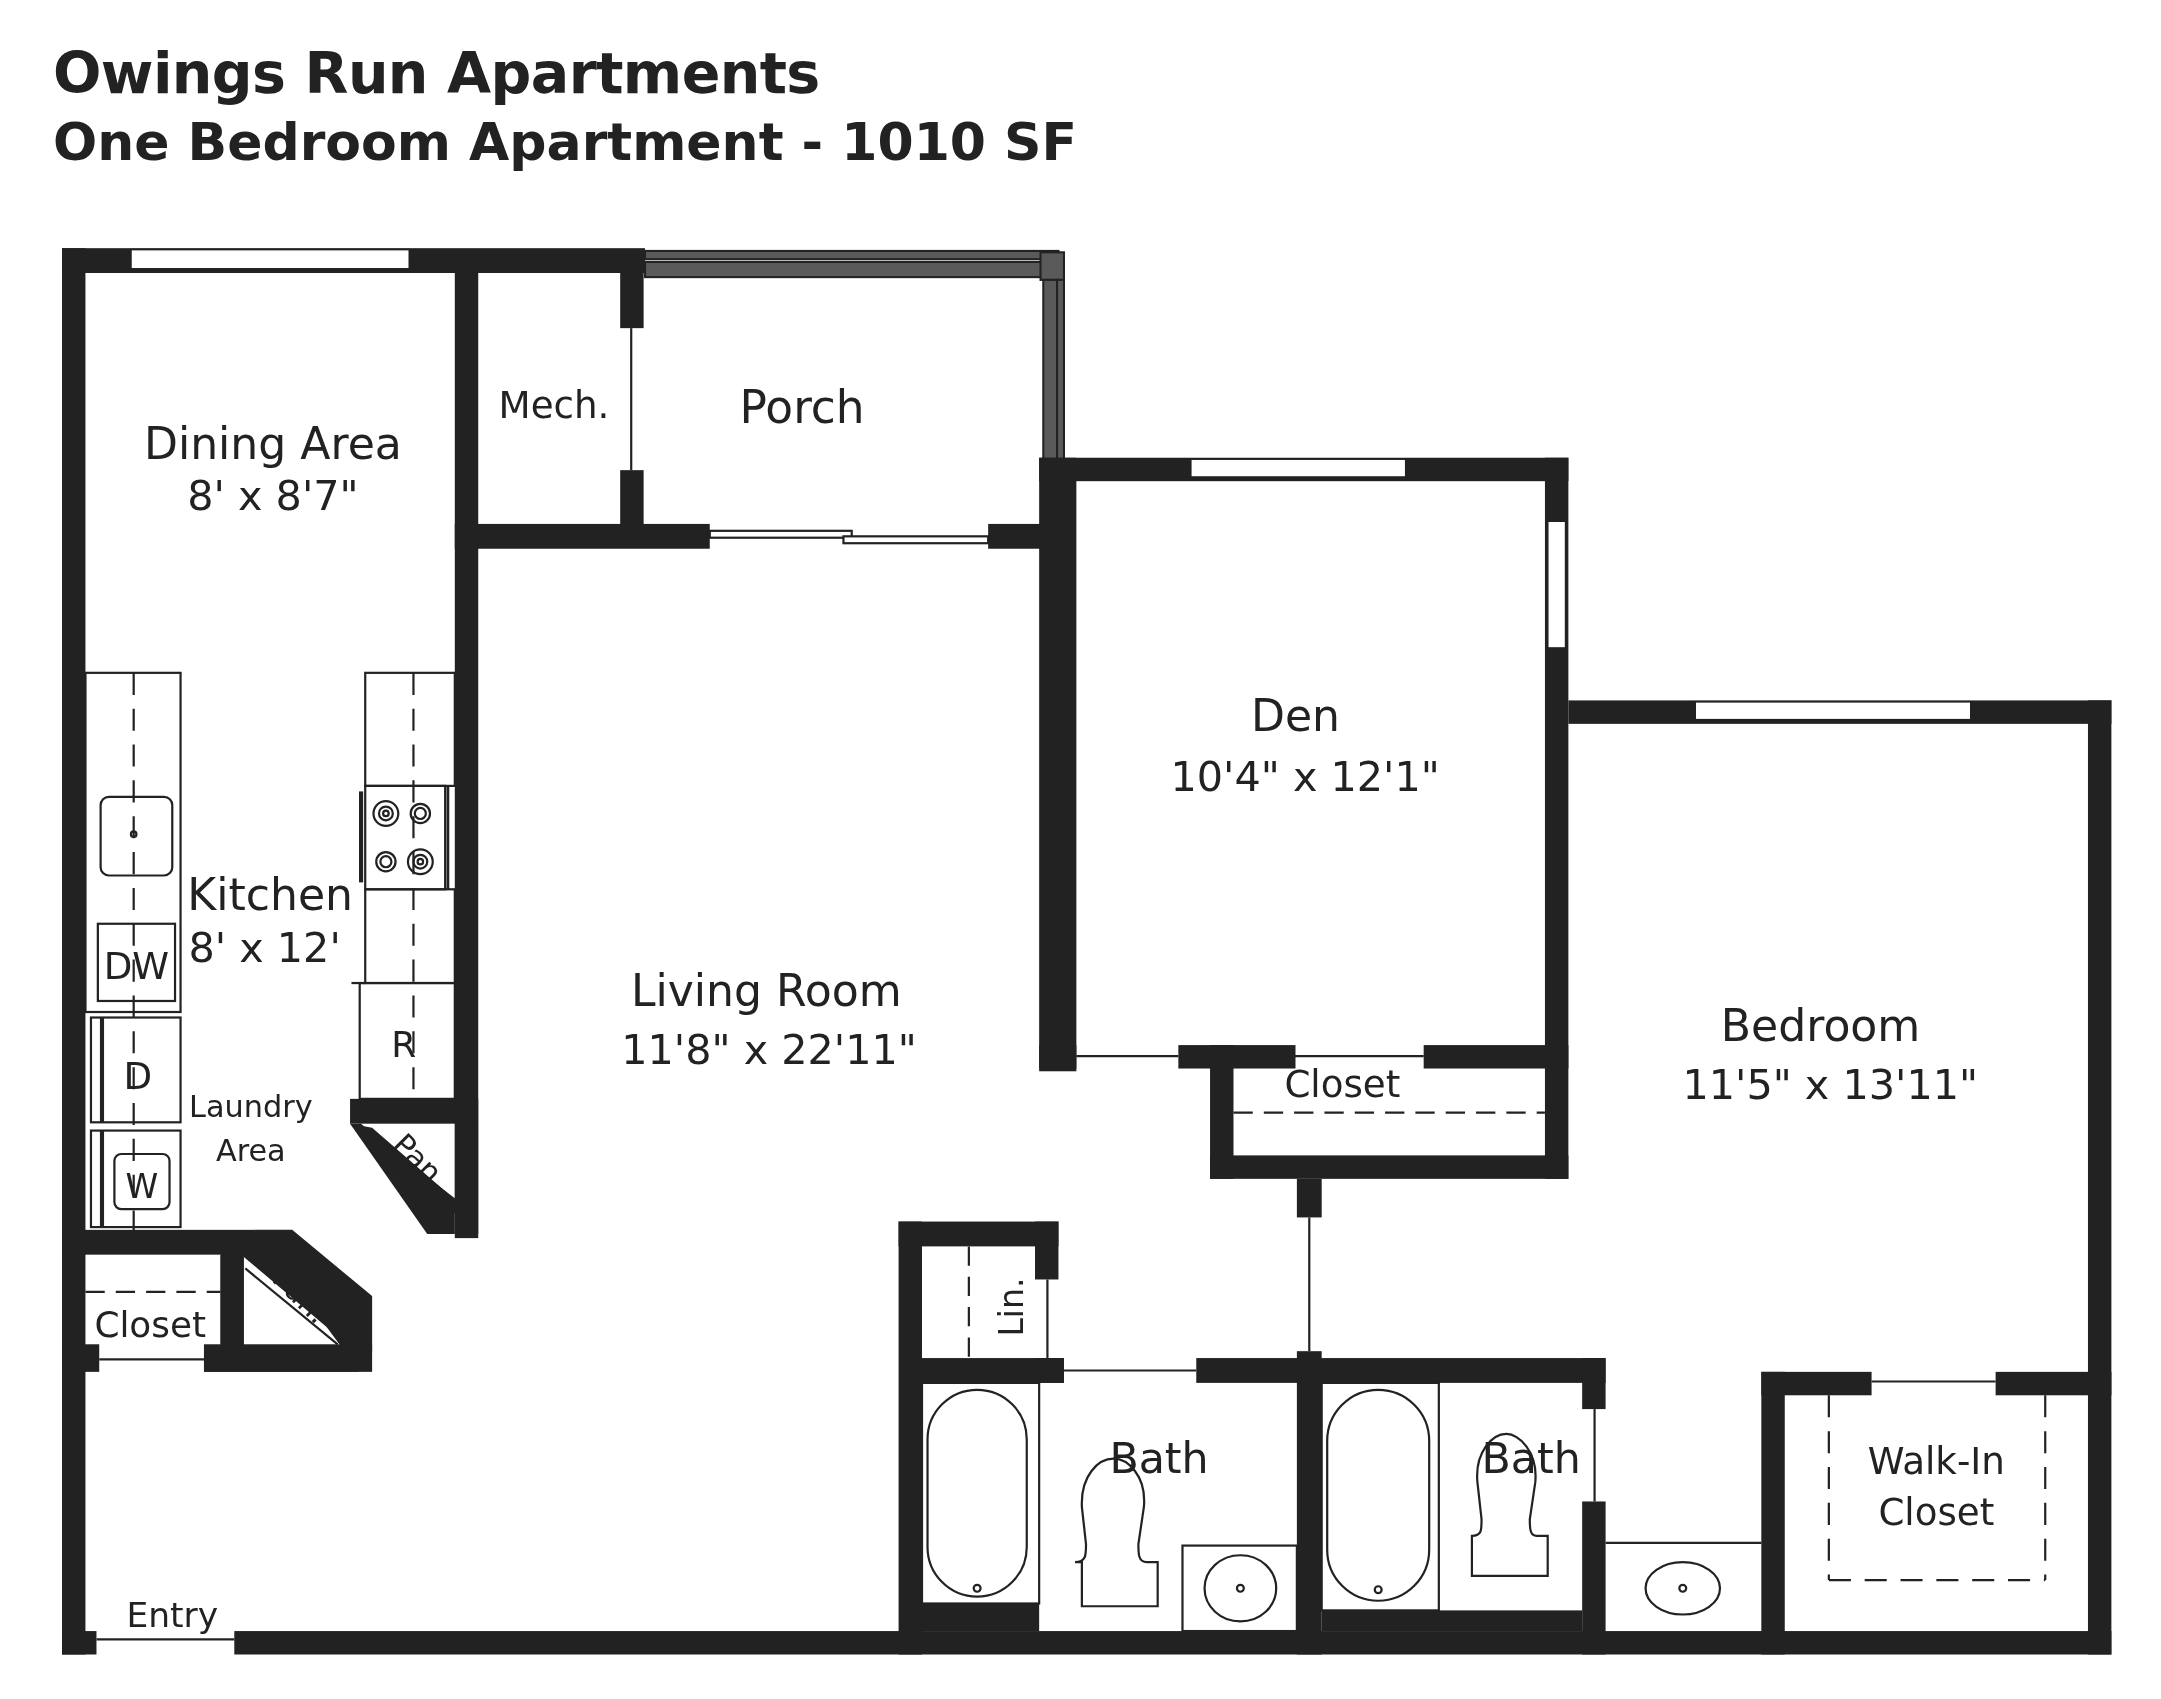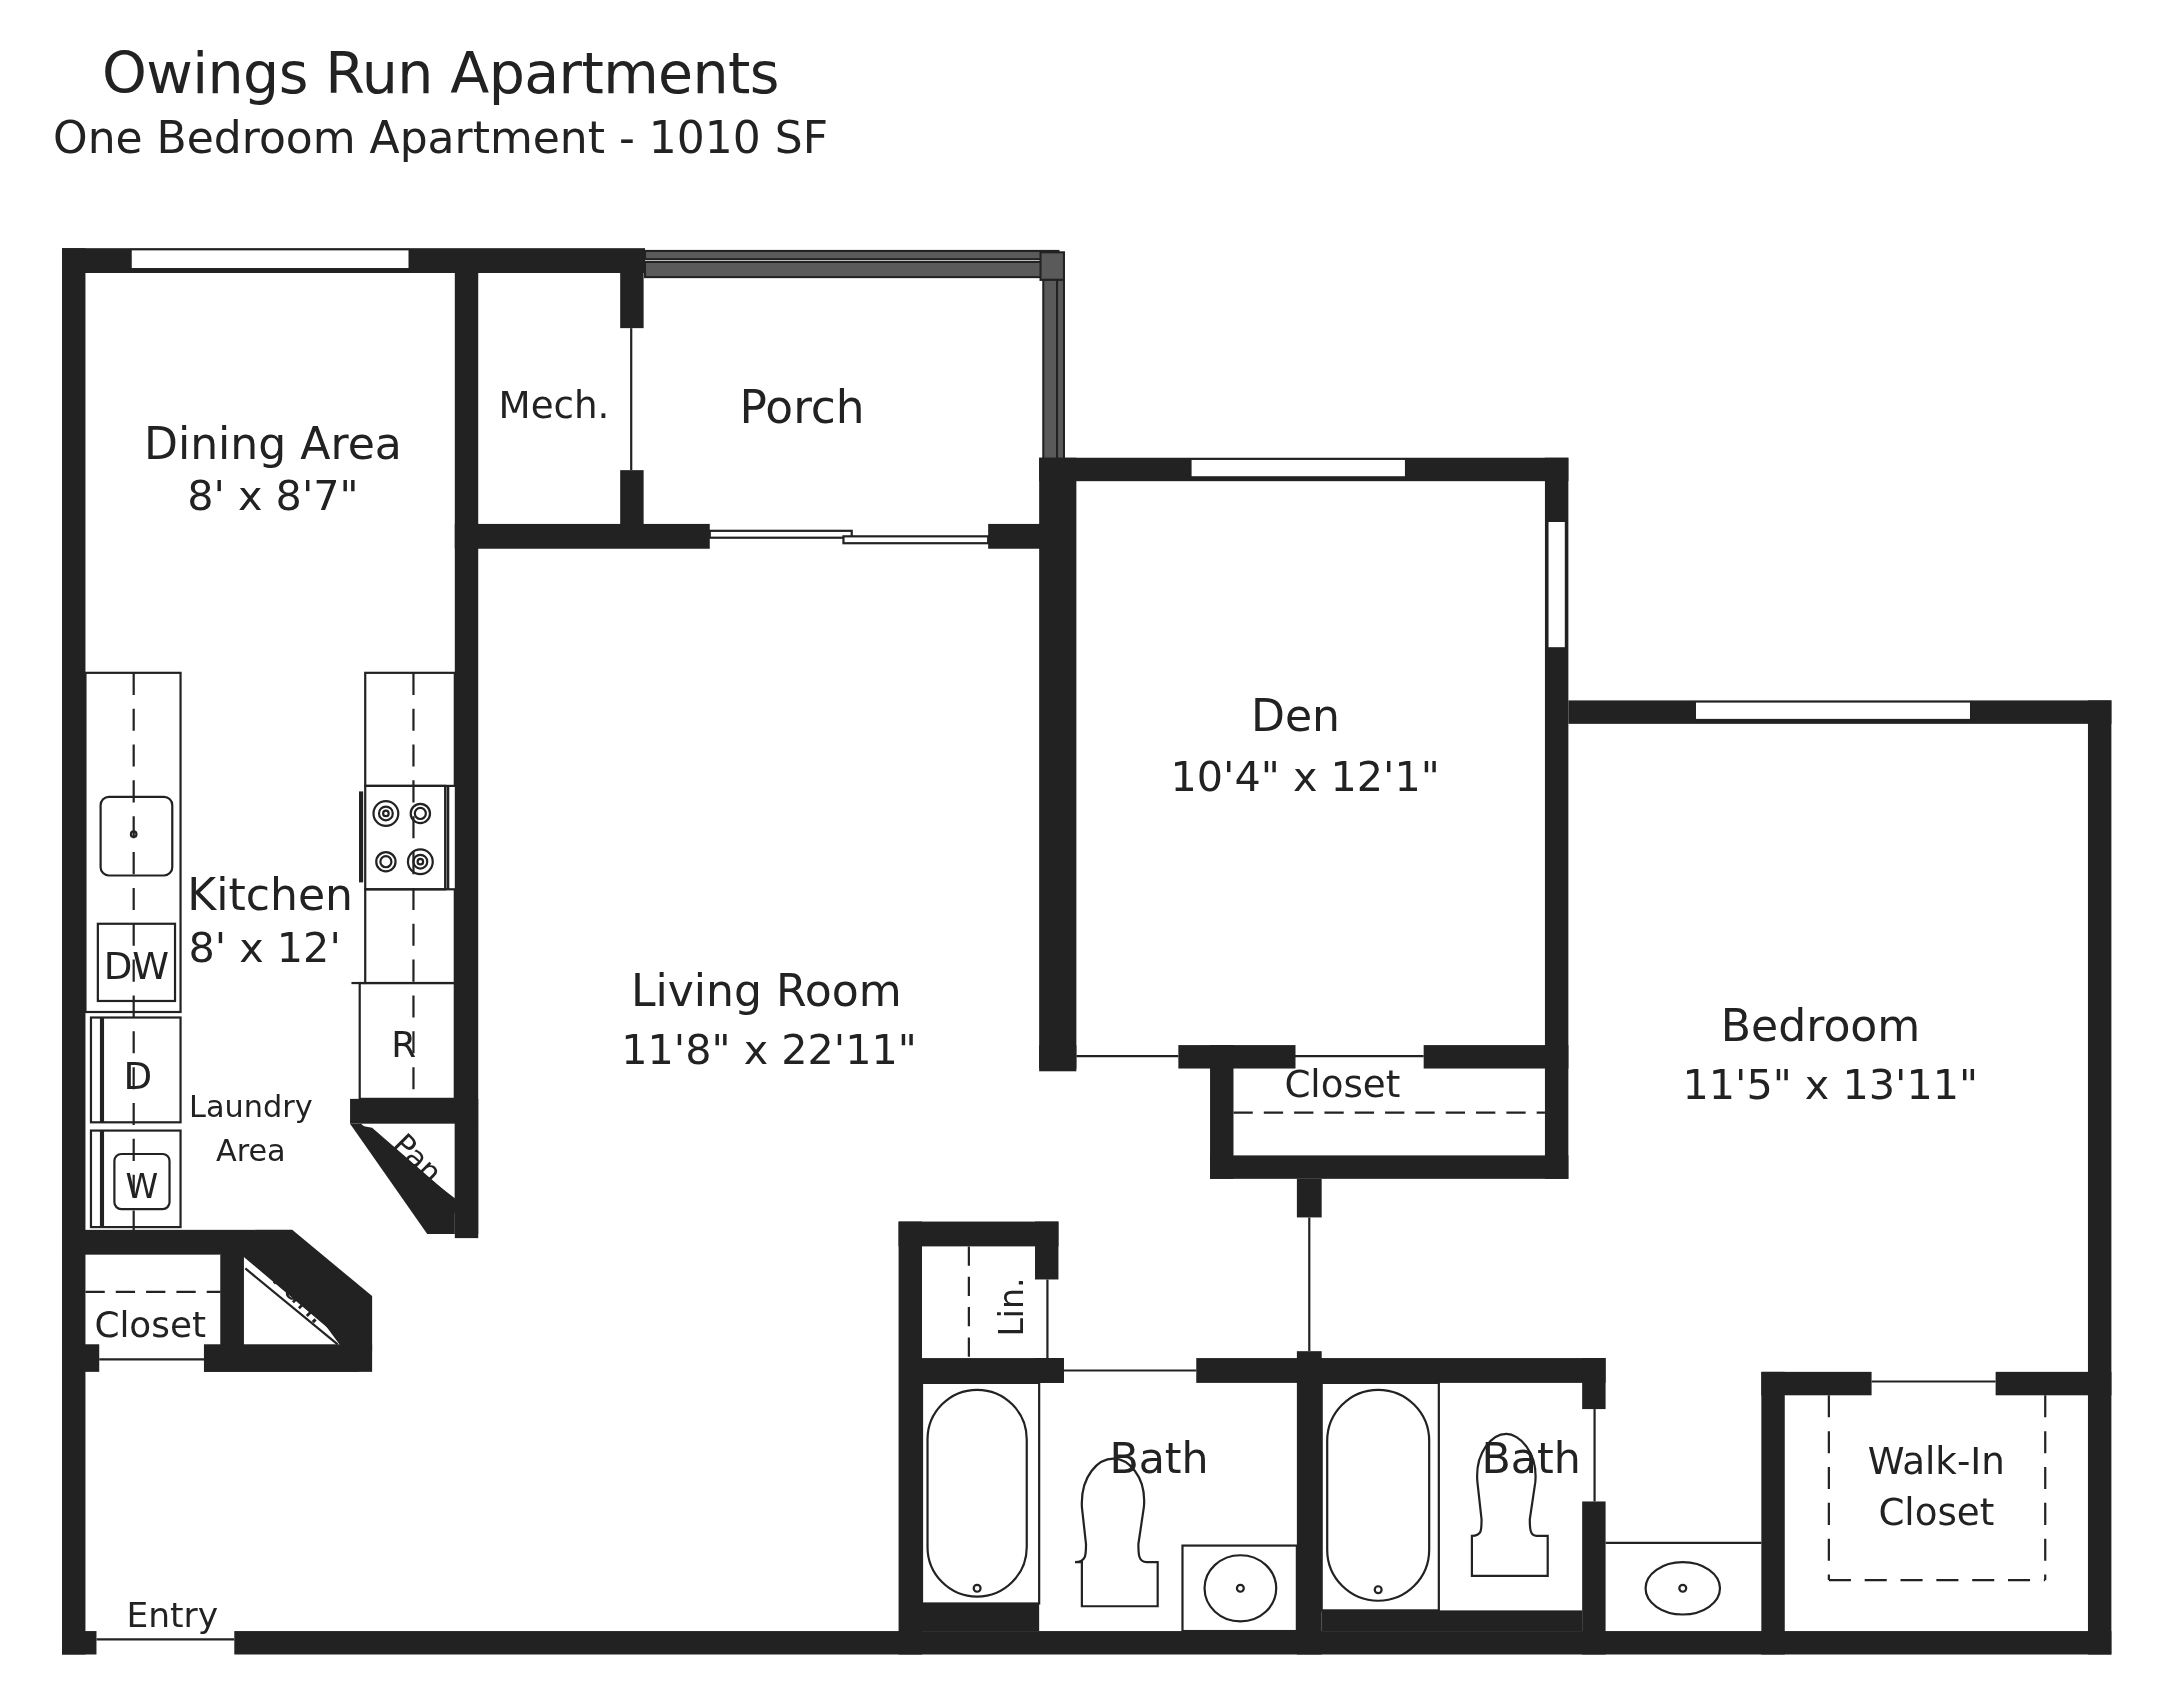--- a/index.html
+++ b/index.html
@@ -1,19 +1,19 @@
 <!DOCTYPE html>
 <html style="font-size:10.4px"><head>
 <meta charset="utf-8">
 <style>
   html, body { margin: 0; padding: 0; background: #ffffff; }
   body { width: 2161px; height: 1700px; position: relative; overflow: hidden; font-family: "DejaVu Sans", "Liberation Sans", sans-serif; }
   .header { position: absolute; left: 53px; top: 45px; color: #222; }
-  .title { font-size: 57px; line-height: 1; letter-spacing: -0.6px; font-weight: normal; text-align: center; }
-  .subtitle { font-size: 44px; line-height: 1; margin-top: 14.3px; letter-spacing: 0px; }
+  .title { font-size: 57px; line-height: 1; letter-spacing: -0.6px; font-weight: bold; }
+  .subtitle { font-size: 52px; line-height: 1; margin-top: 14.3px; letter-spacing: 0px; font-weight: bold; }
   svg.plan { position: absolute; left: 0; top: 0; width: 2161px; height: 1700px; }
   .wall { fill: #222222; }
   .porchwall { fill: #5a5a5a; stroke: #222; stroke-width: 1.5; }
   .thin { stroke: #222; stroke-width: 1.6; fill: none; }
   .thinw { stroke: #222; stroke-width: 1.6; fill: #fff; }
   .dash { stroke: #222; stroke-width: 1.6; fill: none; stroke-dasharray: 14 8; }
   .dash2 { stroke: #222; stroke-width: 1.6; fill: none; stroke-dasharray: 16 10; }
   .win { fill: #ffffff; stroke: #222; stroke-width: 1.2; }
   .lbl { fill: #222; font-family: "DejaVu Sans", "Liberation Sans", sans-serif; }
 </style>

